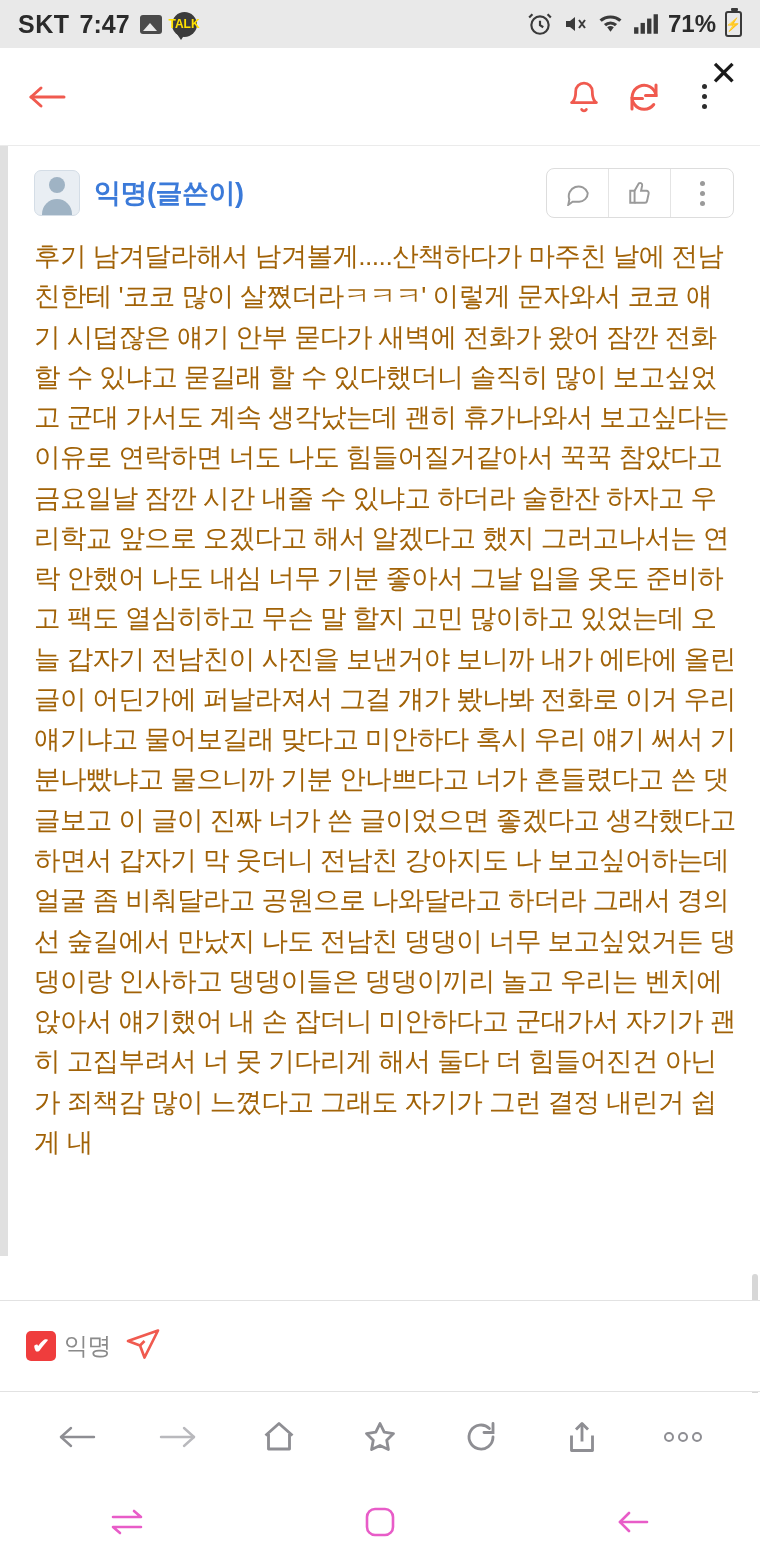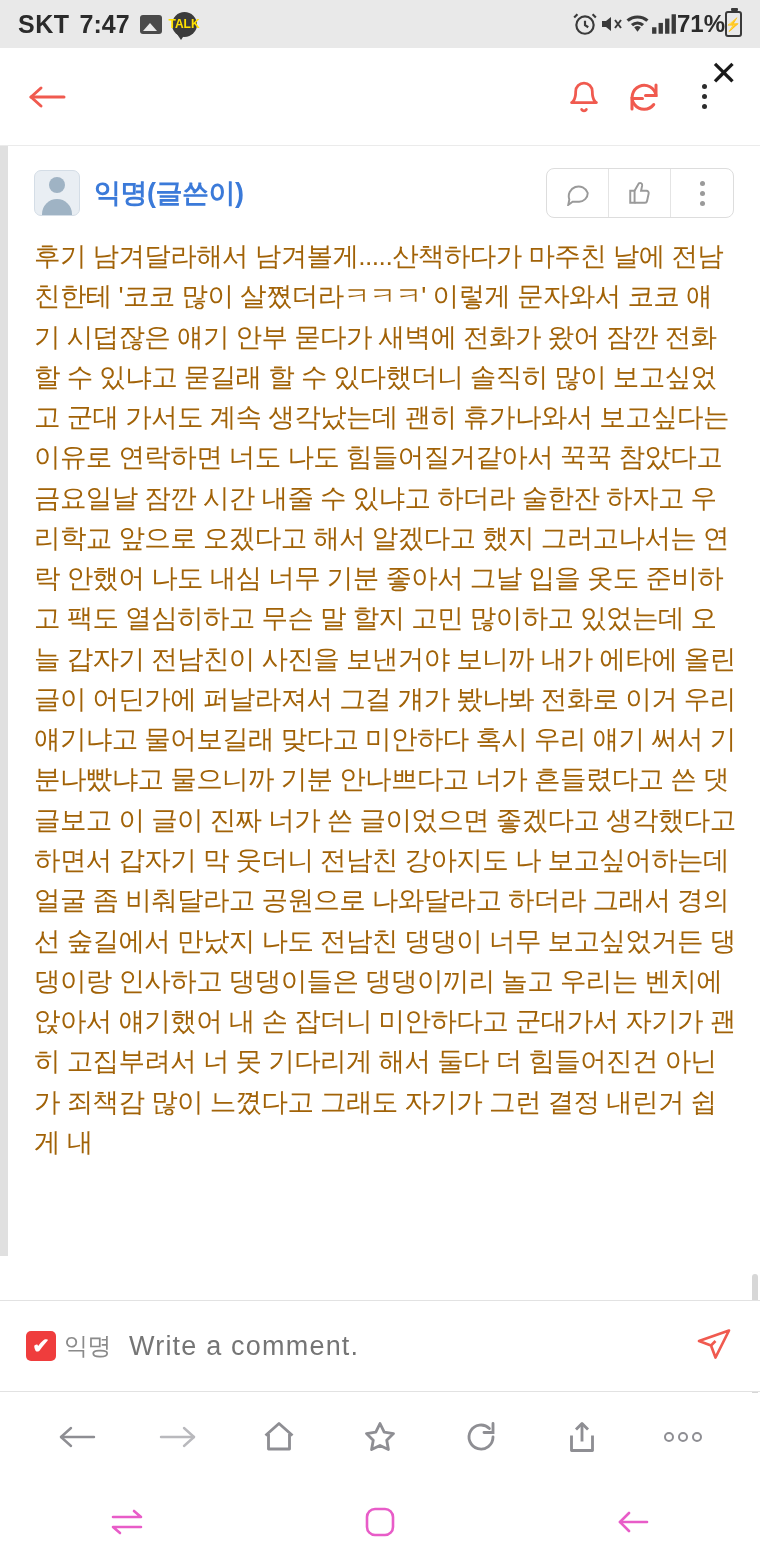--- a/index.html
+++ b/index.html
@@ -17,21 +17,21 @@
     background: #e9e9e9;
     display: flex;
     align-items: center;
     justify-content: space-between;
     padding: 0 18px;
     color: #2b2b2b;
   }
   .status-left { display: flex; align-items: center; gap: 10px; }
   .status-carrier { font-size: 25px; font-weight: 700; letter-spacing: .5px; }
   .status-time { font-size: 25px; font-weight: 700; }
-  .status-right { display: flex; align-items: center; }
+  .status-right { display: flex; align-items: center; gap: 9px; }
   .mini-icon { display: inline-flex; align-items: center; justify-content: center; }
   .img-badge {
     width: 22px; height: 19px; background: #4a4a4a; border-radius: 3px;
     position: relative;
   }
   .img-badge::after {
     content: ""; position: absolute; left: 3px; bottom: 3px;
     border-left: 7px solid transparent; border-right: 7px solid transparent;
     border-bottom: 8px solid #e9e9e9;
   }
@@ -293,21 +293,20 @@
     </div>
   </div>
 
   <div class="post-body">후기 남겨달라해서 남겨볼게.....산책하다가 마주친 날에 전남친한테 '코코 많이 살쪘더라ㅋㅋㅋ' 이렇게 문자와서 코코 얘기 시덥잖은 얘기 안부 묻다가 새벽에 전화가 왔어 잠깐 전화할 수 있냐고 묻길래 할 수 있다했더니 솔직히 많이 보고싶었고 군대 가서도 계속 생각났는데 괜히 휴가나와서 보고싶다는 이유로 연락하면 너도 나도 힘들어질거같아서 꾹꾹 참았다고 금요일날 잠깐 시간 내줄 수 있냐고 하더라 술한잔 하자고 우리학교 앞으로 오겠다고 해서 알겠다고 했지 그러고나서는 연락 안했어 나도 내심 너무 기분 좋아서 그날 입을 옷도 준비하고 팩도 열심히하고 무슨 말 할지 고민 많이하고 있었는데 오늘 갑자기 전남친이 사진을 보낸거야 보니까 내가 에타에 올린 글이 어딘가에 퍼날라져서 그걸 걔가 봤나봐 전화로 이거 우리얘기냐고 물어보길래 맞다고 미안하다 혹시 우리 얘기 써서 기분나빴냐고 물으니까 기분 안나쁘다고 너가 흔들렸다고 쓴 댓글보고 이 글이 진짜 너가 쓴 글이었으면 좋겠다고 생각했다고 하면서 갑자기 막 웃더니 전남친 강아지도 나 보고싶어하는데 얼굴 좀 비춰달라고 공원으로 나와달라고 하더라 그래서 경의선 숲길에서 만났지 나도 전남친 댕댕이 너무 보고싶었거든 댕댕이랑 인사하고 댕댕이들은 댕댕이끼리 놀고 우리는 벤치에 앉아서 얘기했어 내 손 잡더니 미안하다고 군대가서 자기가 괜히 고집부려서 너 못 기다리게 해서 둘다 더 힘들어진건 아닌가 죄책감 많이 느꼈다고 그래도 자기가 그런 결정 내린거 쉽게 내</div>
   <div class="scroll-thumb"></div>
 </div>
 
 <div class="comment-bar">
   <div class="anon-check">✔</div>
   <div class="anon-label">익명</div>
-  <input class="comment-input" placeholder="Write a comment." style="">
   <div class="send-icon">
     <svg width="40" height="36" viewBox="0 0 24 24" fill="none" stroke="#f05a4f" stroke-width="1.8" stroke-linejoin="round">
       <path d="M22 3L2 10l8 3 3 8 9-18z"></path>
       <path d="M10 13l3-3"></path>
     </svg>
   </div>
 </div>
 
 <div class="browser-nav">
   <div class="nav-btn">

